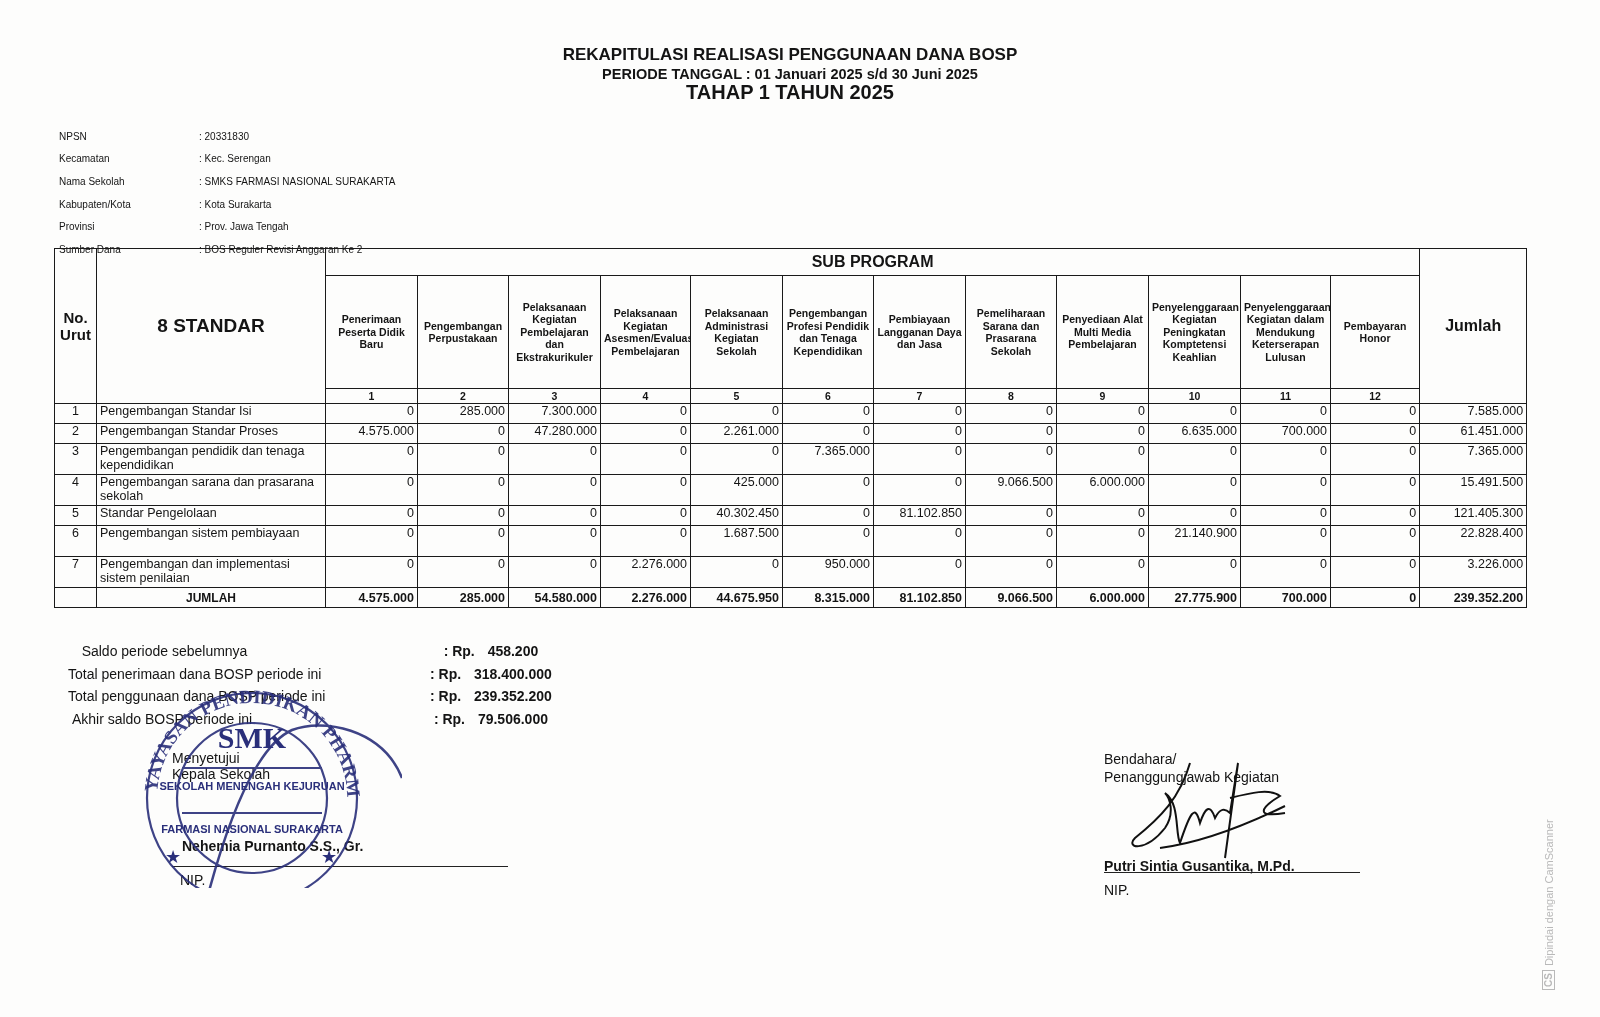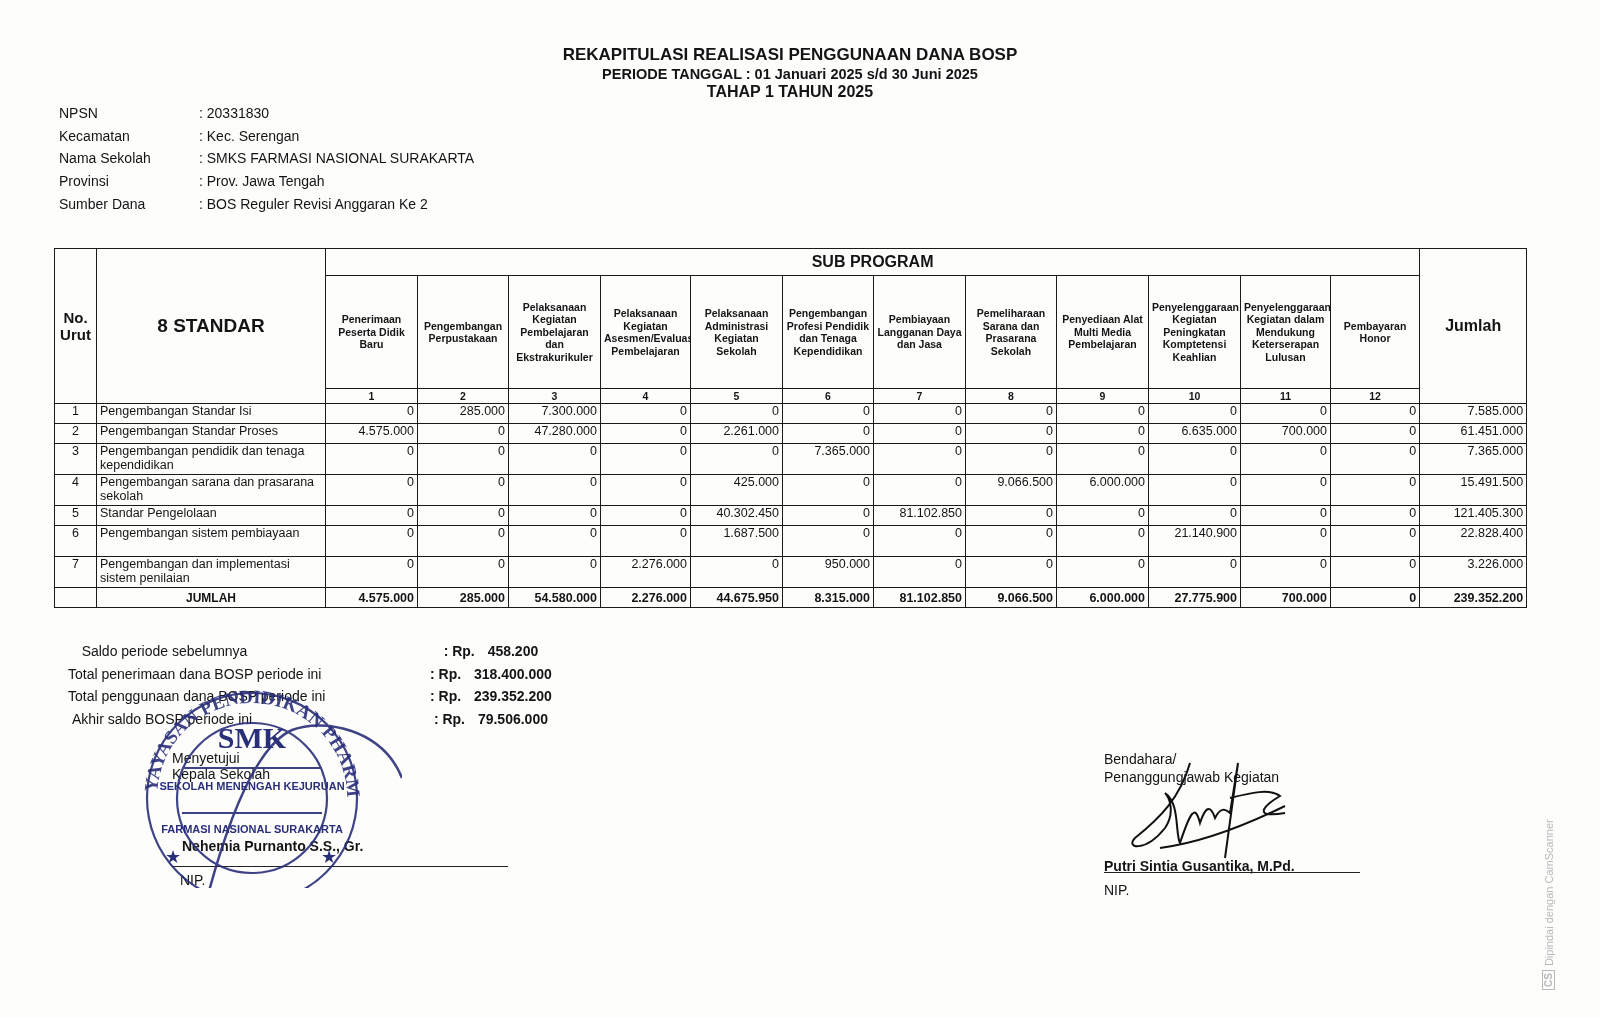--- a/index.html
+++ b/index.html
@@ -7,23 +7,23 @@
     width: 1600px; height: 1017px; overflow: hidden;
     background: #fdfdfc;
     font-family: "Liberation Sans", sans-serif;
     color: #141414;
     position: relative;
   }
   .page { position: absolute; inset: 0; }
   .title-block { position: absolute; left: 540px; top: 44px; width: 500px; text-align: center; font-weight: bold; }
   .title-block .t1 { font-size: 17px; line-height: 21px; }
   .title-block .t2 { font-size: 14.5px; line-height: 18px; }
-  .title-block .t3 { font-size: 16px; line-height: 18px; }
-
-  .info { position: absolute; left: 59px; top: 102px; font-size: 14px; }
+  .title-block .t3 { font-size: 20px; line-height: 18px; }
+
+  .info { position: absolute; left: 59px; top: 125px; font-size: 10px; }
   .info-row { height: 22.6px; display: flex; align-items: center; }
   .info-label { width: 140px; }
   .info-value { }
 
   table.rekap {
     position: absolute; left: 54px; top: 248px;
     border-collapse: collapse; table-layout: fixed;
     width: 1472px;
     font-size: 12.5px;
   }
@@ -89,20 +89,24 @@
         <span class="info-label">NPSN</span>
         <span class="info-value">: 20331830</span>
       </div>
     <div class="info-row">
         <span class="info-label">Kecamatan</span>
         <span class="info-value">: Kec. Serengan</span>
       </div>
     <div class="info-row">
         <span class="info-label">Nama Sekolah</span>
         <span class="info-value">: SMKS FARMASI NASIONAL SURAKARTA</span>
+      </div>
+    <div class="info-row">
+        <span class="info-label">Kabupaten/Kota</span>
+        <span class="info-value">: Kota Surakarta</span>
       </div>
     <div class="info-row">
         <span class="info-label">Provinsi</span>
         <span class="info-value">: Prov. Jawa Tengah</span>
       </div>
     <div class="info-row">
         <span class="info-label">Sumber Dana</span>
         <span class="info-value">: BOS Reguler Revisi Anggaran Ke 2</span>
       </div>
   </div>

